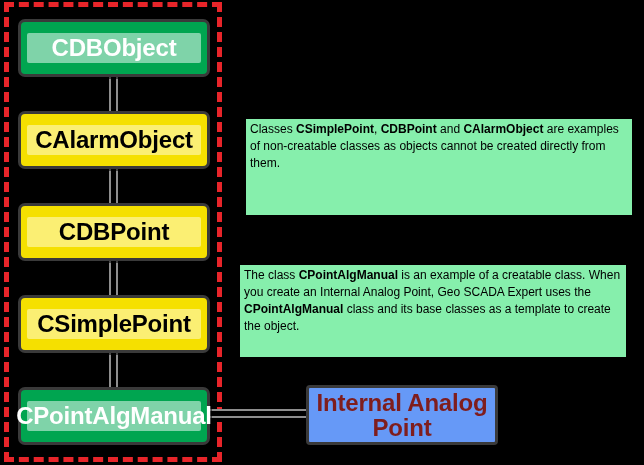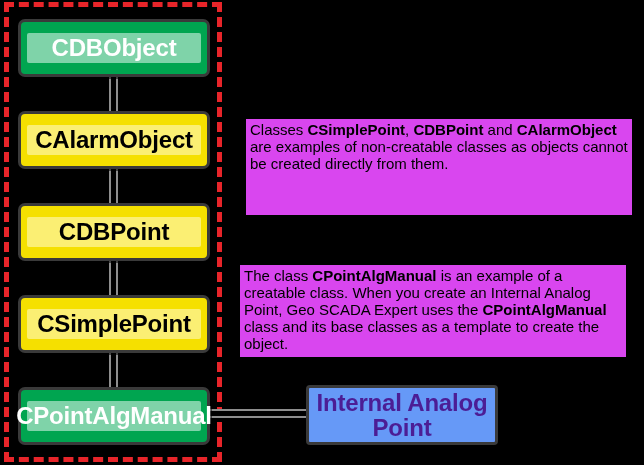--- a/index.html
+++ b/index.html
@@ -94,30 +94,30 @@
 
   .node.yellow { background: #f5e000; }
   .node.yellow .band { background: #fbef73; }
   .node.yellow .label { color: #000000; }
 
   .node.blue {
     background: #6699f7;
     border-radius: 4px;
   }
   .node.blue .band { background: transparent; }
-  .node.blue .label { color: #4c1d95; }
+  .node.blue .label { color: #7f1d1d; }
 
   
   .callout {
     position: absolute;
-    background: #d946ef;
+    background: #86efac;
     color: #000000;
     box-sizing: border-box;
     padding: 2px 4px 2px 4px;
-    font-size: 15px;
+    font-size: 12px;
     line-height: 17px;
     z-index: 3;
     overflow: hidden;
   }
   .callout b { font-weight: bold; }
 </style>
 </head>
 <body>
 
 <div id="stage">

